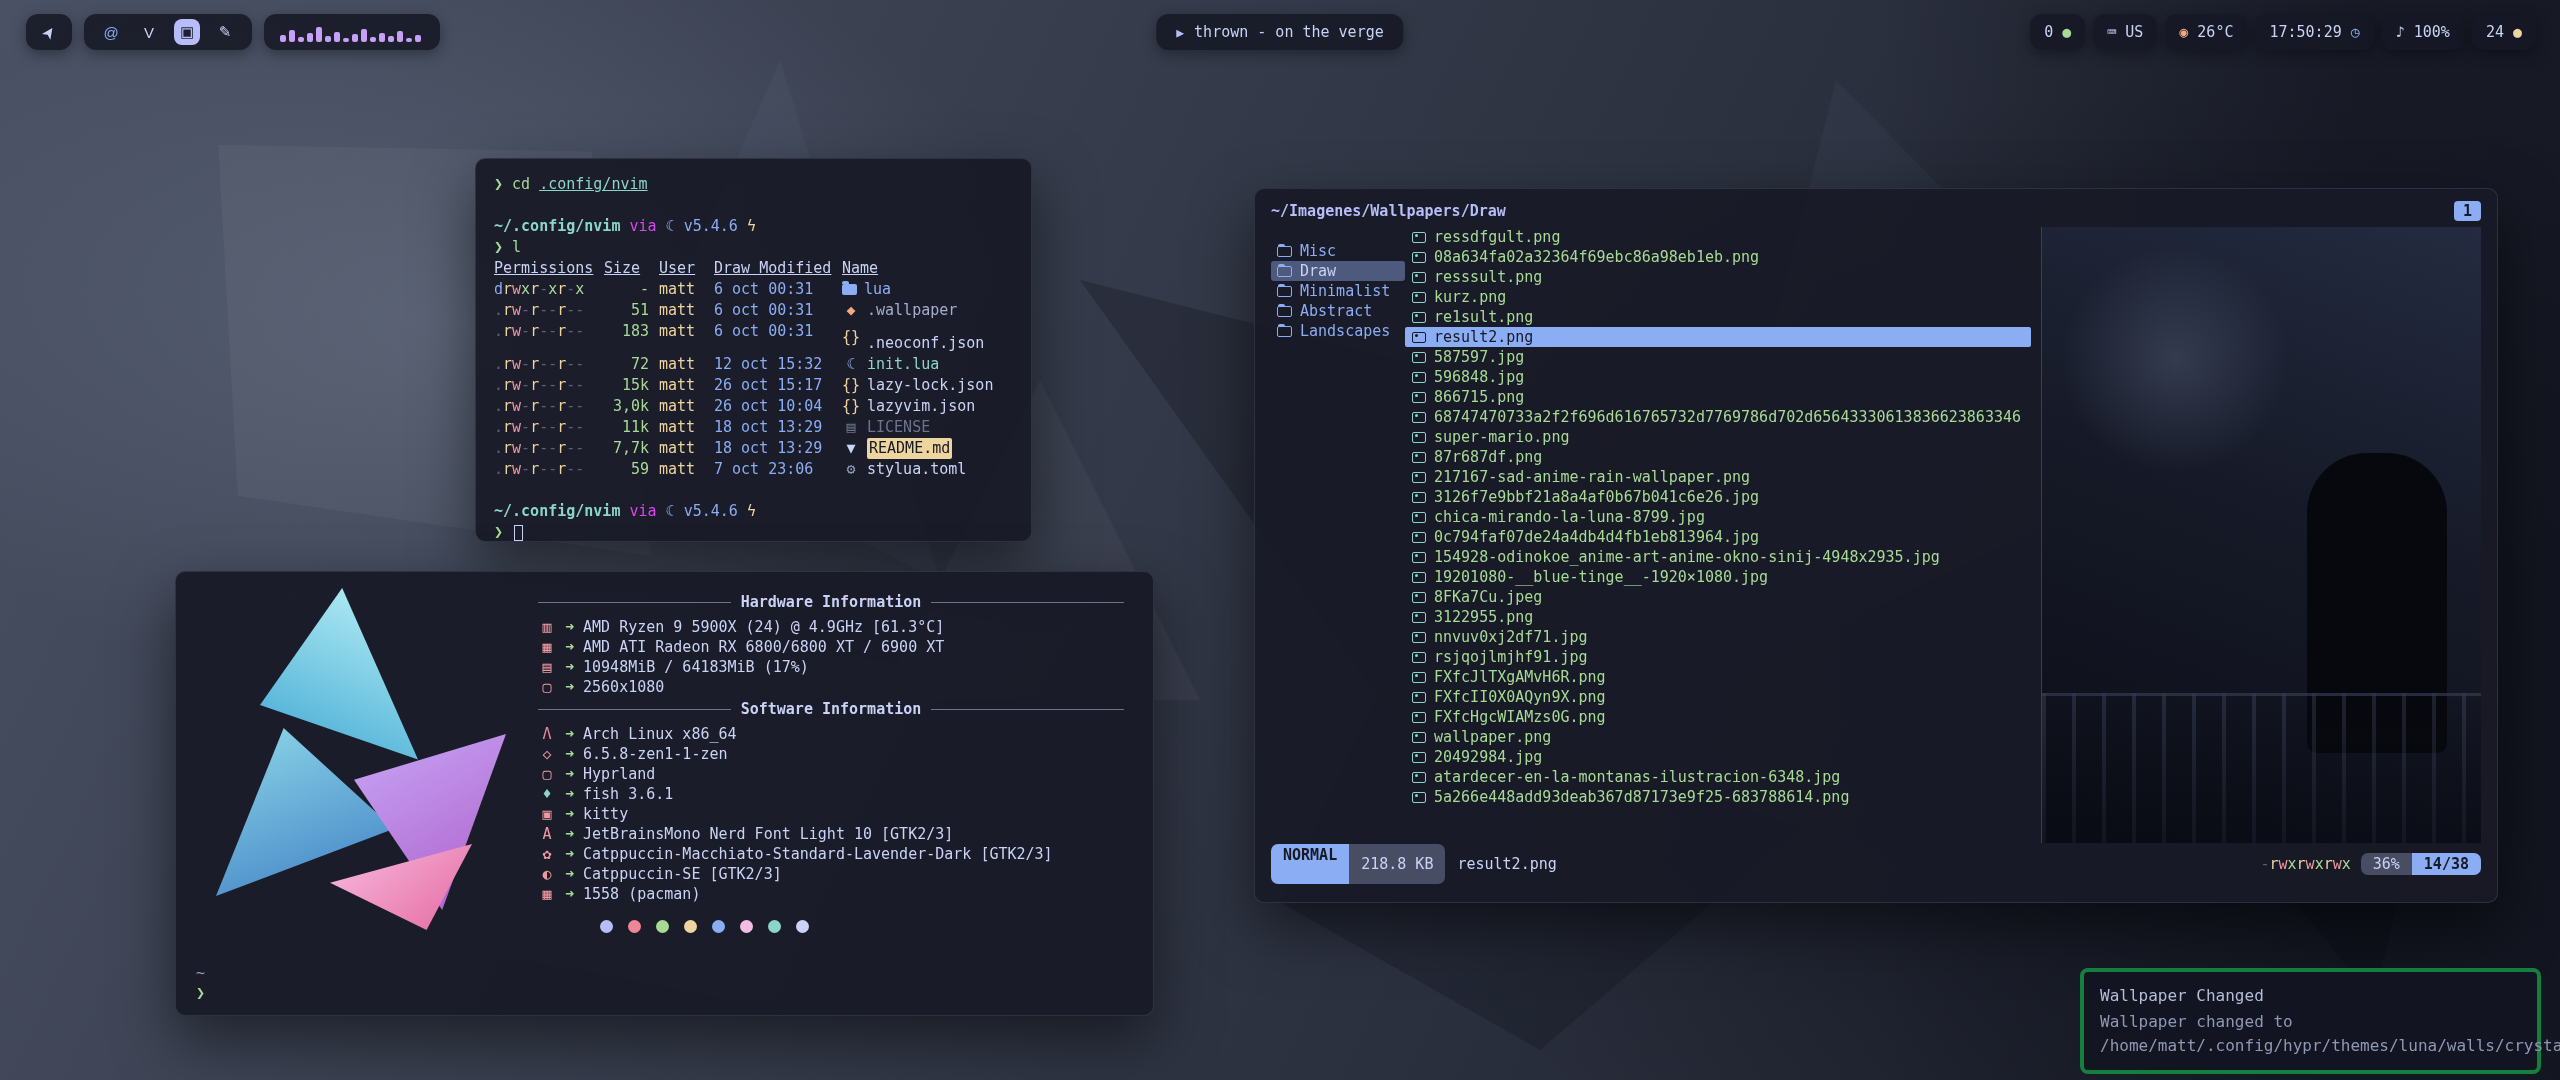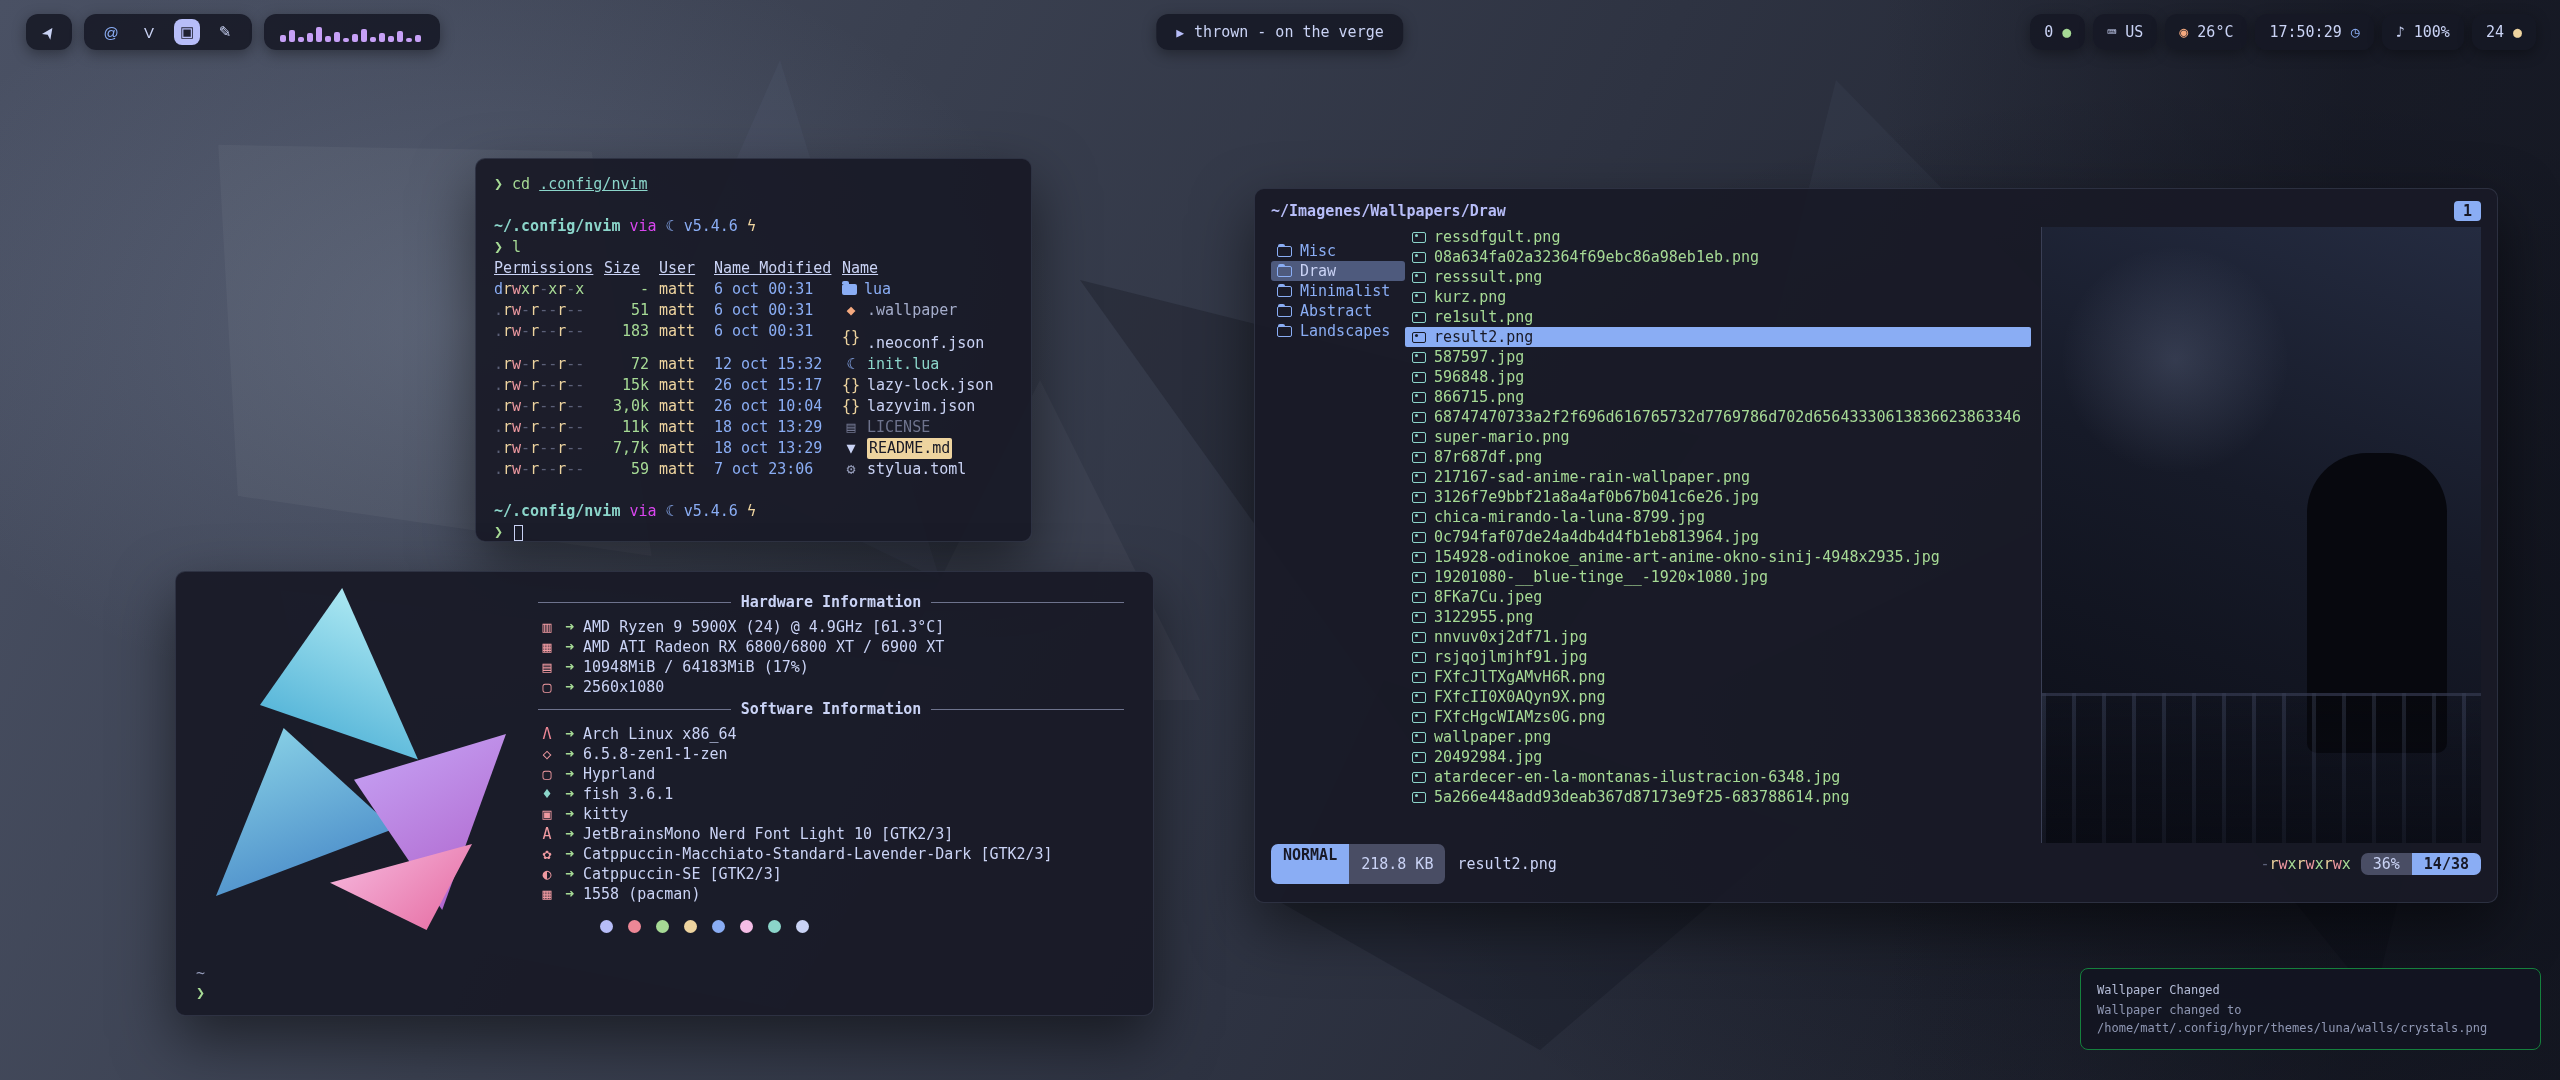--- a/index.html
+++ b/index.html
@@ -115,21 +115,21 @@
   .fm-status { display:flex; align-items:center; margin-top:9px; height:24px; }
   .seg { display:flex; }
   .badge-mode { background:#8aadf4; color:#181926; font-weight:bold; padding:1px 12px; border-radius:7px 0 0 7px; }
   .badge-size { background:#494d64; color:#cad3f5; padding:10px 12px; border-radius:0 7px 7px 0; }
   .fm-file { color:#cad3f5; margin-left:12px; }
   .fm-right { margin-left:auto; display:flex; align-items:center; gap:10px; }
   .badge-percent { background:#494d64; color:#cad3f5; padding:1px 12px; border-radius:7px 0 0 7px; }
   .badge-pos { background:#8aadf4; color:#181926; font-weight:bold; padding:1px 12px; border-radius:0 7px 7px 0; }
 
   
-  .notif { position:absolute; left:2080px; top:968px; width:461px; background:rgba(19,21,33,0.96); border:1px solid #15803d; border-radius:8px; padding:12px 16px; font-size:12px; line-height:1.5; color:#8f97b3; cursor:pointer; }
+  .notif { position:absolute; left:2080px; top:968px; width:461px; background:rgba(19,21,33,0.96); border:4px solid #15803d; border-radius:8px; padding:12px 16px; font-size:16px; line-height:1.5; color:#8f97b3; cursor:pointer; }
   .notif-title { color:#b5bdd8; margin-bottom:2px; }
 </style>
 </head>
 <body>
 
 <div class="bg">
   <div class="shard s1"></div>
   <div class="shard s2"></div>
   <div class="shard s3"></div>
   <div class="shard s4"></div>
@@ -237,21 +237,21 @@
   </div>
   <div>
     <span class="prompt">❯</span>
     <span class="cmd"> <span>l</span></span>
   </div>
   <div class="eza-header">
 
   <span class="eza-h">Permissions</span>
       <span class="eza-h">Size</span>
       <span class="eza-h">User</span>
-      <span class="eza-h">Name Modified</span>
+      <span class="eza-h">Draw Modified</span>
       <span class="eza-h">Name</span>
     </div>
   <div>
 
       <div class="eza-row">
         <span class="perms"><span class="pc-d">d</span><span class="pc-r">r</span><span class="pc-w">w</span><span class="pc-x">x</span><span class="pc-r">r</span><span class="pc-o">-</span><span class="pc-x">x</span><span class="pc-r">r</span><span class="pc-o">-</span><span class="pc-x">x</span></span>
         <span class="fsize">-</span>
         <span class="fuser">matt</span>
         <span class="fdate">6 oct 00:31</span>
         <span class="fname">

